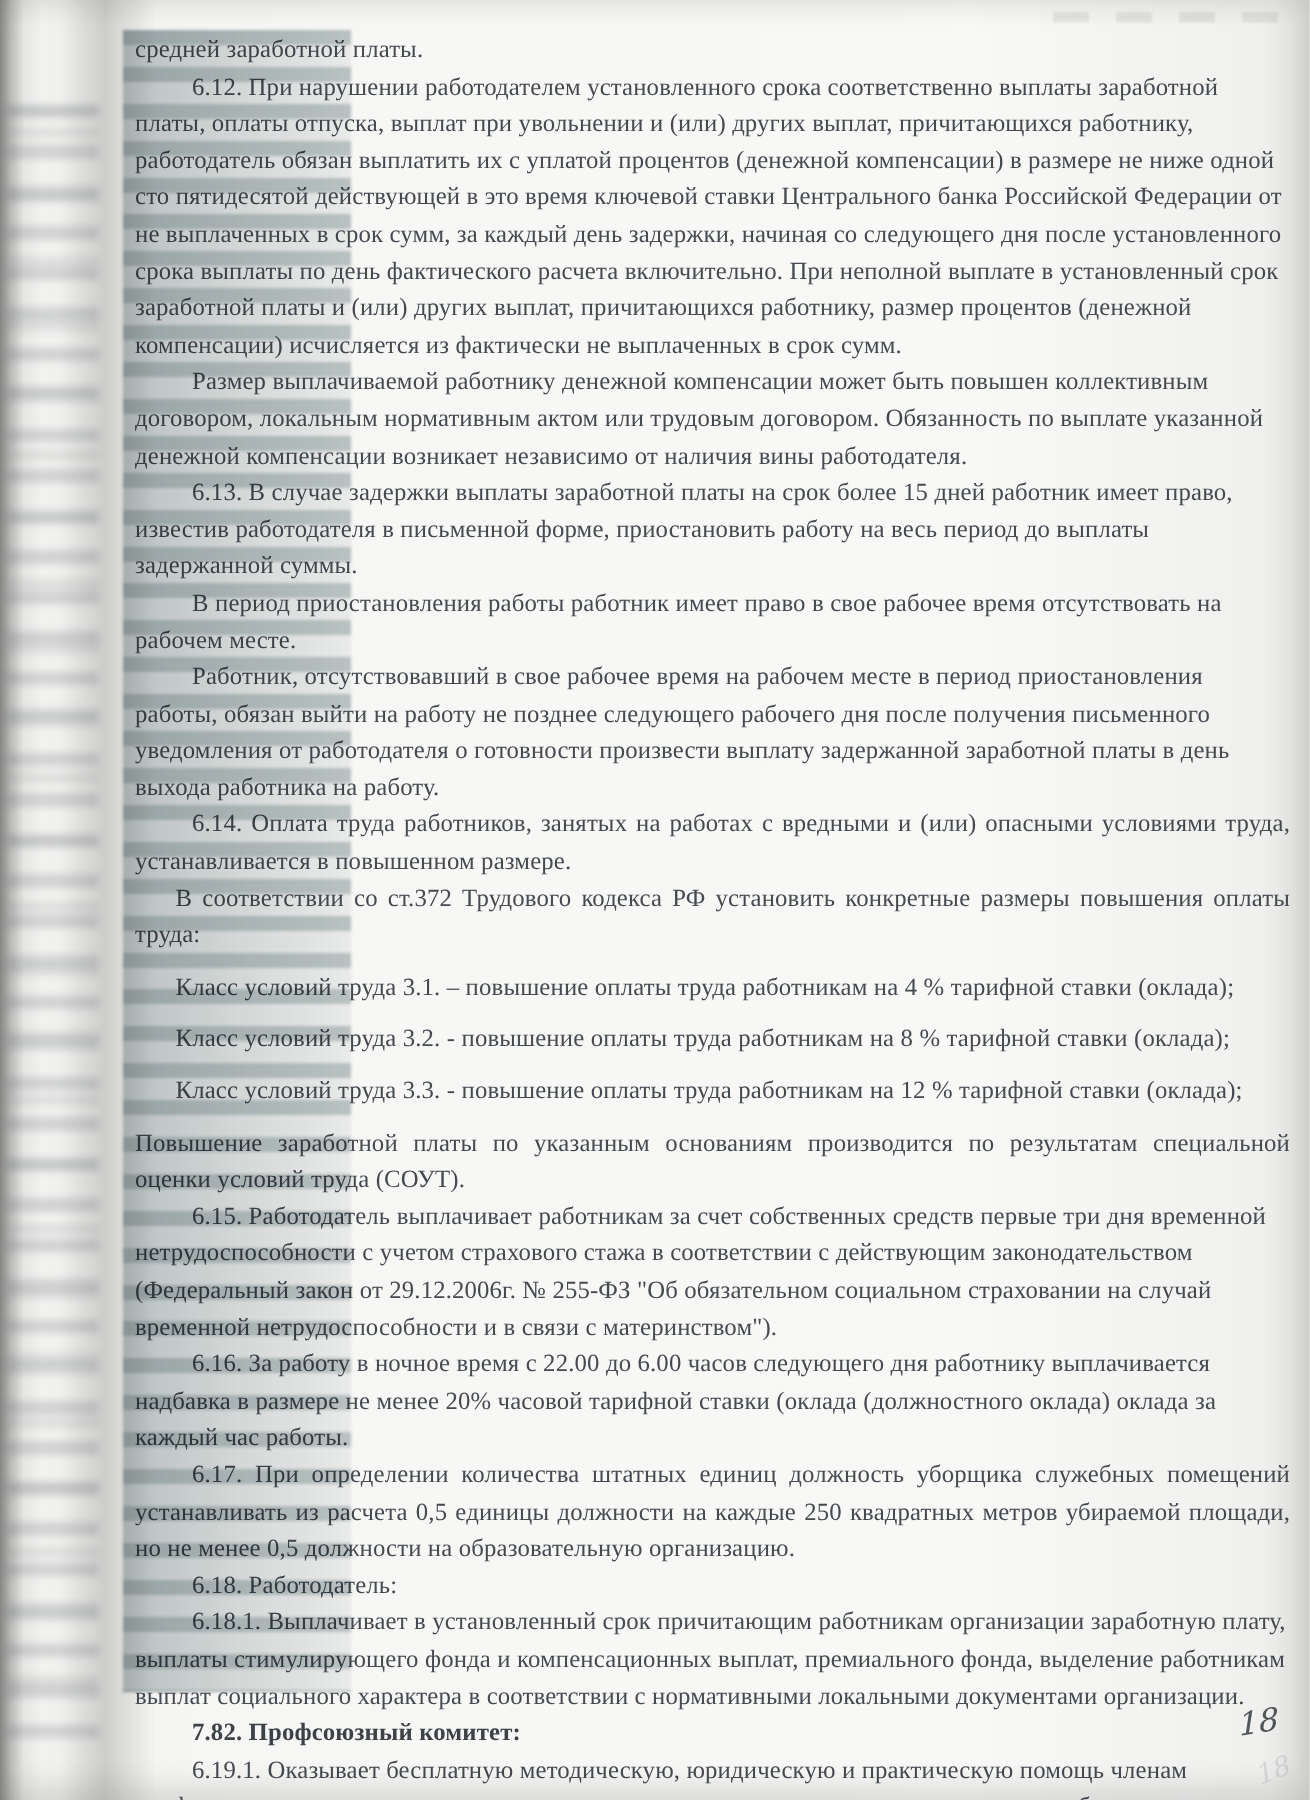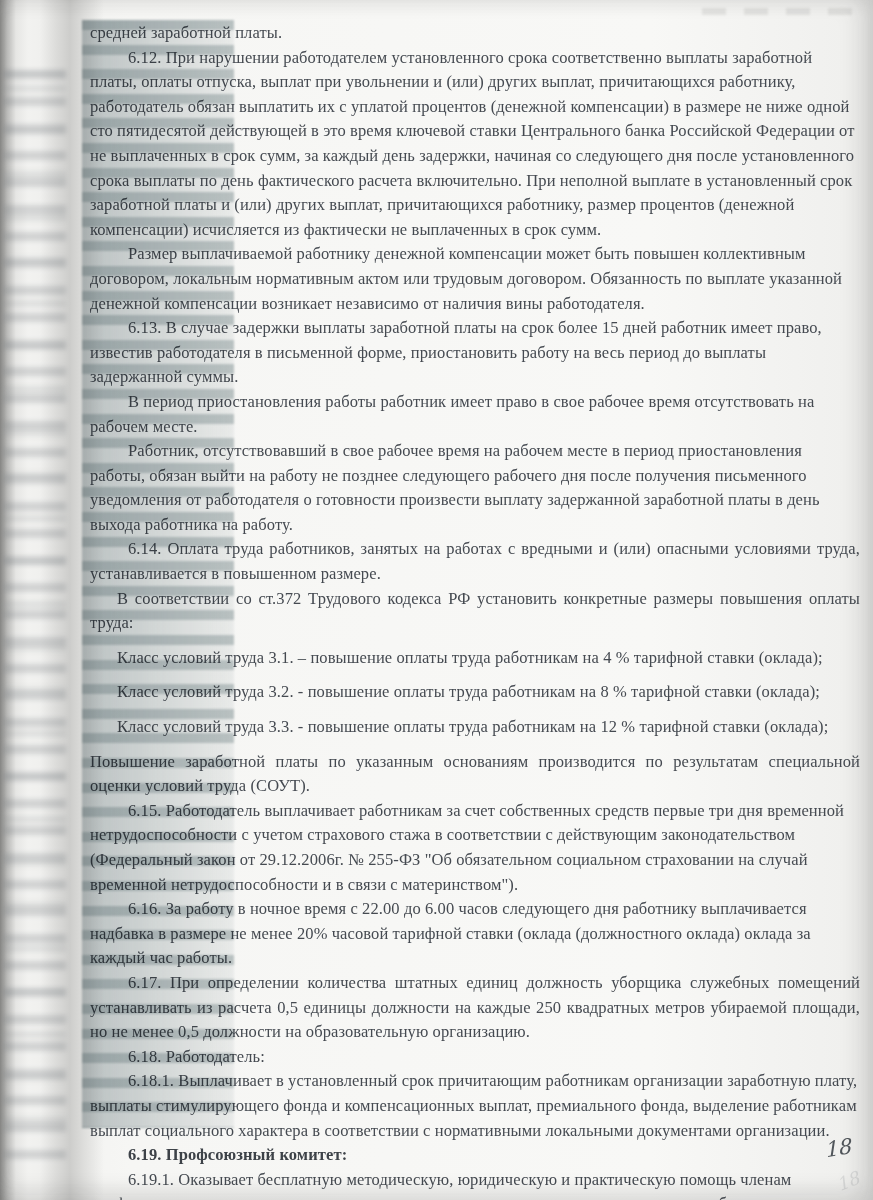--- a/index.html
+++ b/index.html
@@ -92,20 +92,20 @@
       <p class="para justify ind-small">В соответствии со ст.372 Трудового кодекса РФ установить конкретные размеры повышения оплаты труда:</p>
       <p class="para justify ind-small sp">Класс условий труда 3.1. – повышение оплаты труда работникам на 4 % тарифной ставки (оклада);</p>
       <p class="para justify ind-small sp">Класс условий труда 3.2. - повышение оплаты труда работникам на 8 % тарифной ставки (оклада);</p>
       <p class="para justify ind-small sp">Класс условий труда 3.3. - повышение оплаты труда работникам на 12 % тарифной ставки (оклада);</p>
       <p class="para justify ind-none sp">Повышение заработной платы по указанным основаниям производится по результатам специальной оценки условий труда (СОУТ).</p>
       <p class="para left ind-normal">6.15. Работодатель выплачивает работникам за счет собственных средств первые три дня временной нетрудоспособности с учетом страхового стажа в соответствии с действующим законодательством (Федеральный закон от 29.12.2006г. № 255-ФЗ "Об обязательном социальном страховании на случай временной нетрудоспособности и в связи с материнством").</p>
       <p class="para left ind-normal">6.16. За работу в ночное время с 22.00 до 6.00 часов следующего дня работнику выплачивается надбавка в размере не менее 20% часовой тарифной ставки (оклада (должностного оклада) оклада за каждый час работы.</p>
       <p class="para justify ind-normal">6.17. При определении количества штатных единиц должность уборщика служебных помещений устанавливать из расчета 0,5 единицы должности на каждые 250 квадратных метров убираемой площади, но не менее 0,5 должности на образовательную организацию.</p>
       <p class="para left ind-normal">6.18. Работодатель:</p>
       <p class="para left ind-normal">6.18.1. Выплачивает в установленный срок причитающим работникам организации заработную плату, выплаты стимулирующего фонда и компенсационных выплат, премиального фонда, выделение работникам выплат социального характера в соответствии с нормативными локальными документами организации.</p>
-      <p class="para left ind-normal bold">6.19. Профсоюзный комитет:</p>
+      <p class="para left ind-normal bold">7.82. Профсоюзный комитет:</p>
       <p class="para left ind-normal">6.19.1. Оказывает бесплатную методическую, юридическую и практическую помощь членам профсоюза по защите их социально-экономических, трудовых прав, в том числе и при обращении в судебные инстанции.</p>
     </main>
   <div class="smudge"></div>
   <div class="pageno">18</div>
   <div class="pageno-ghost">18</div>
   <div class="vignette"></div>
 </div>
 
 </body></html>

